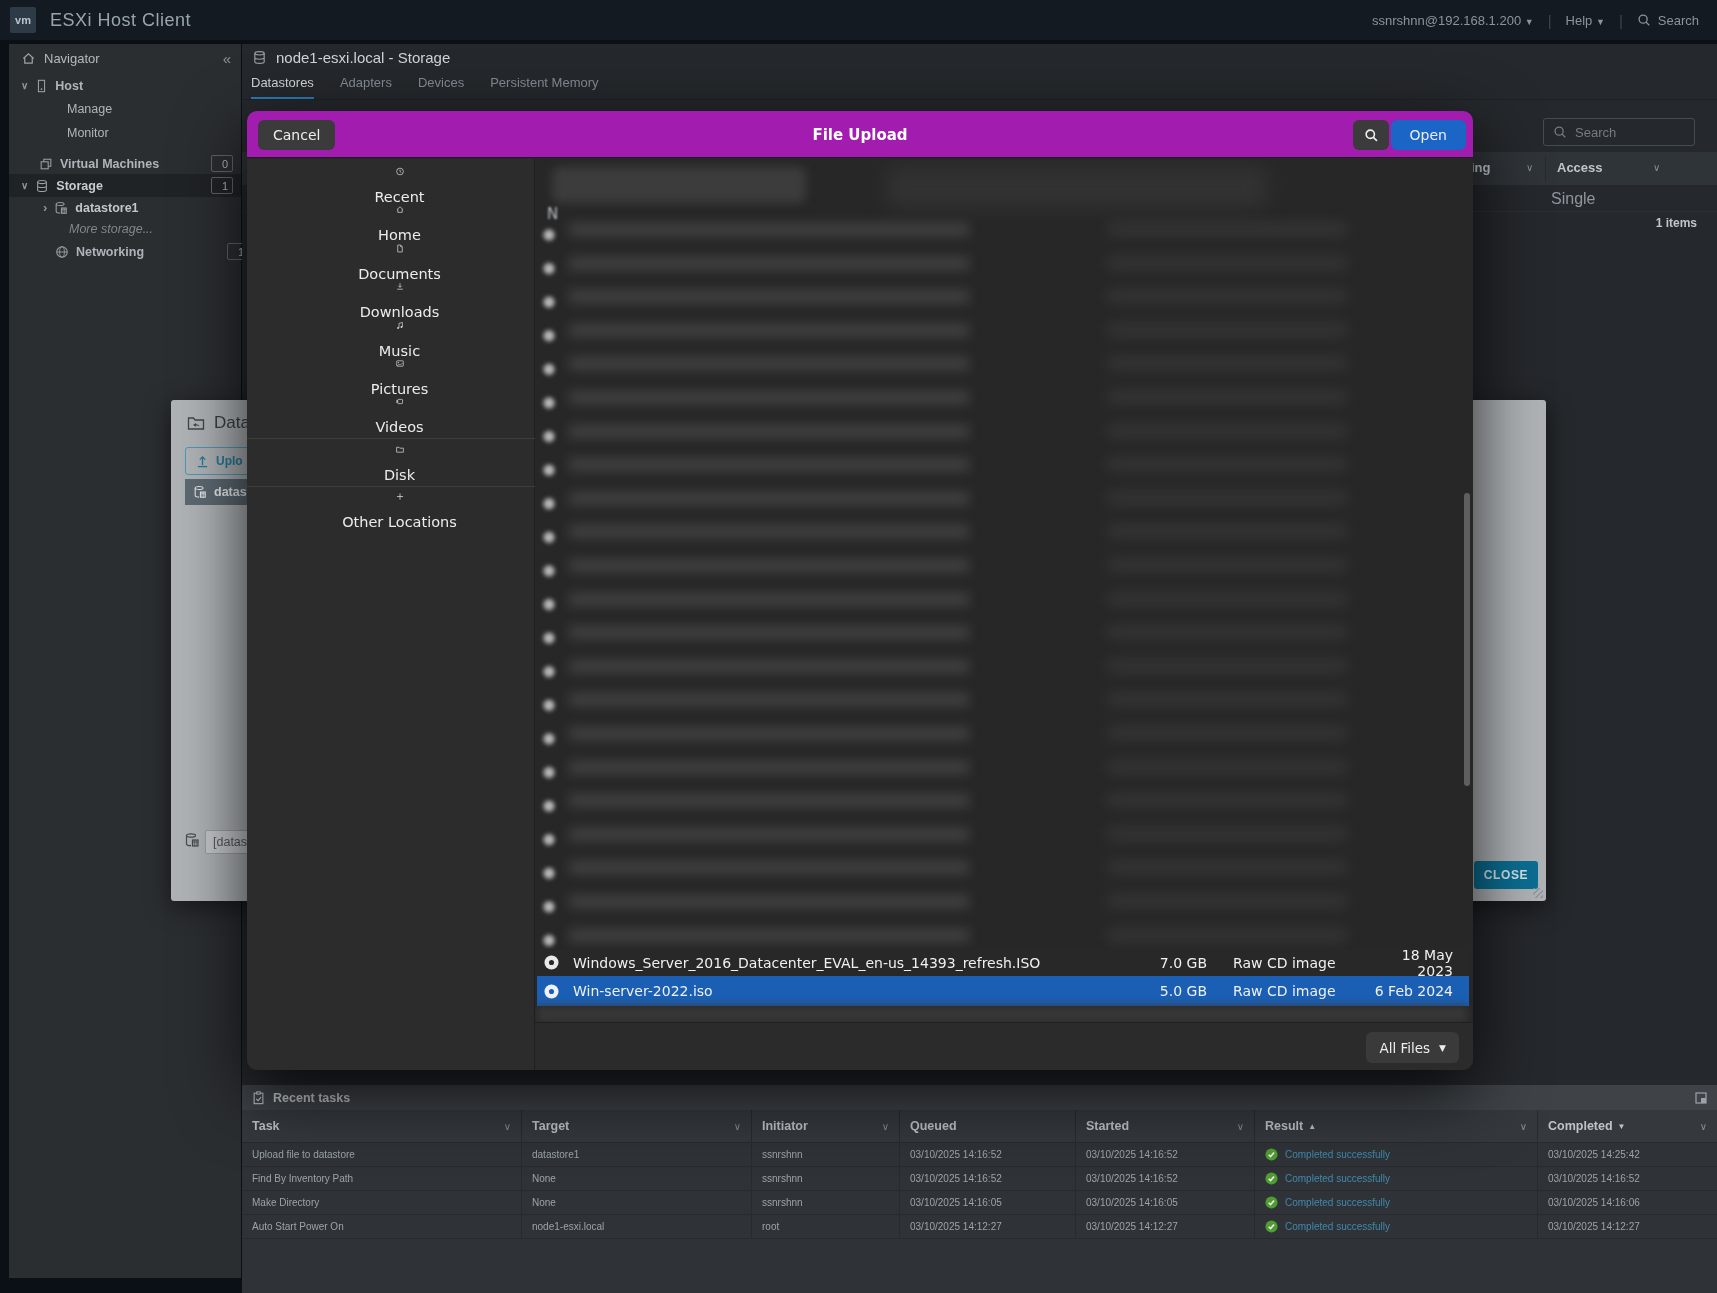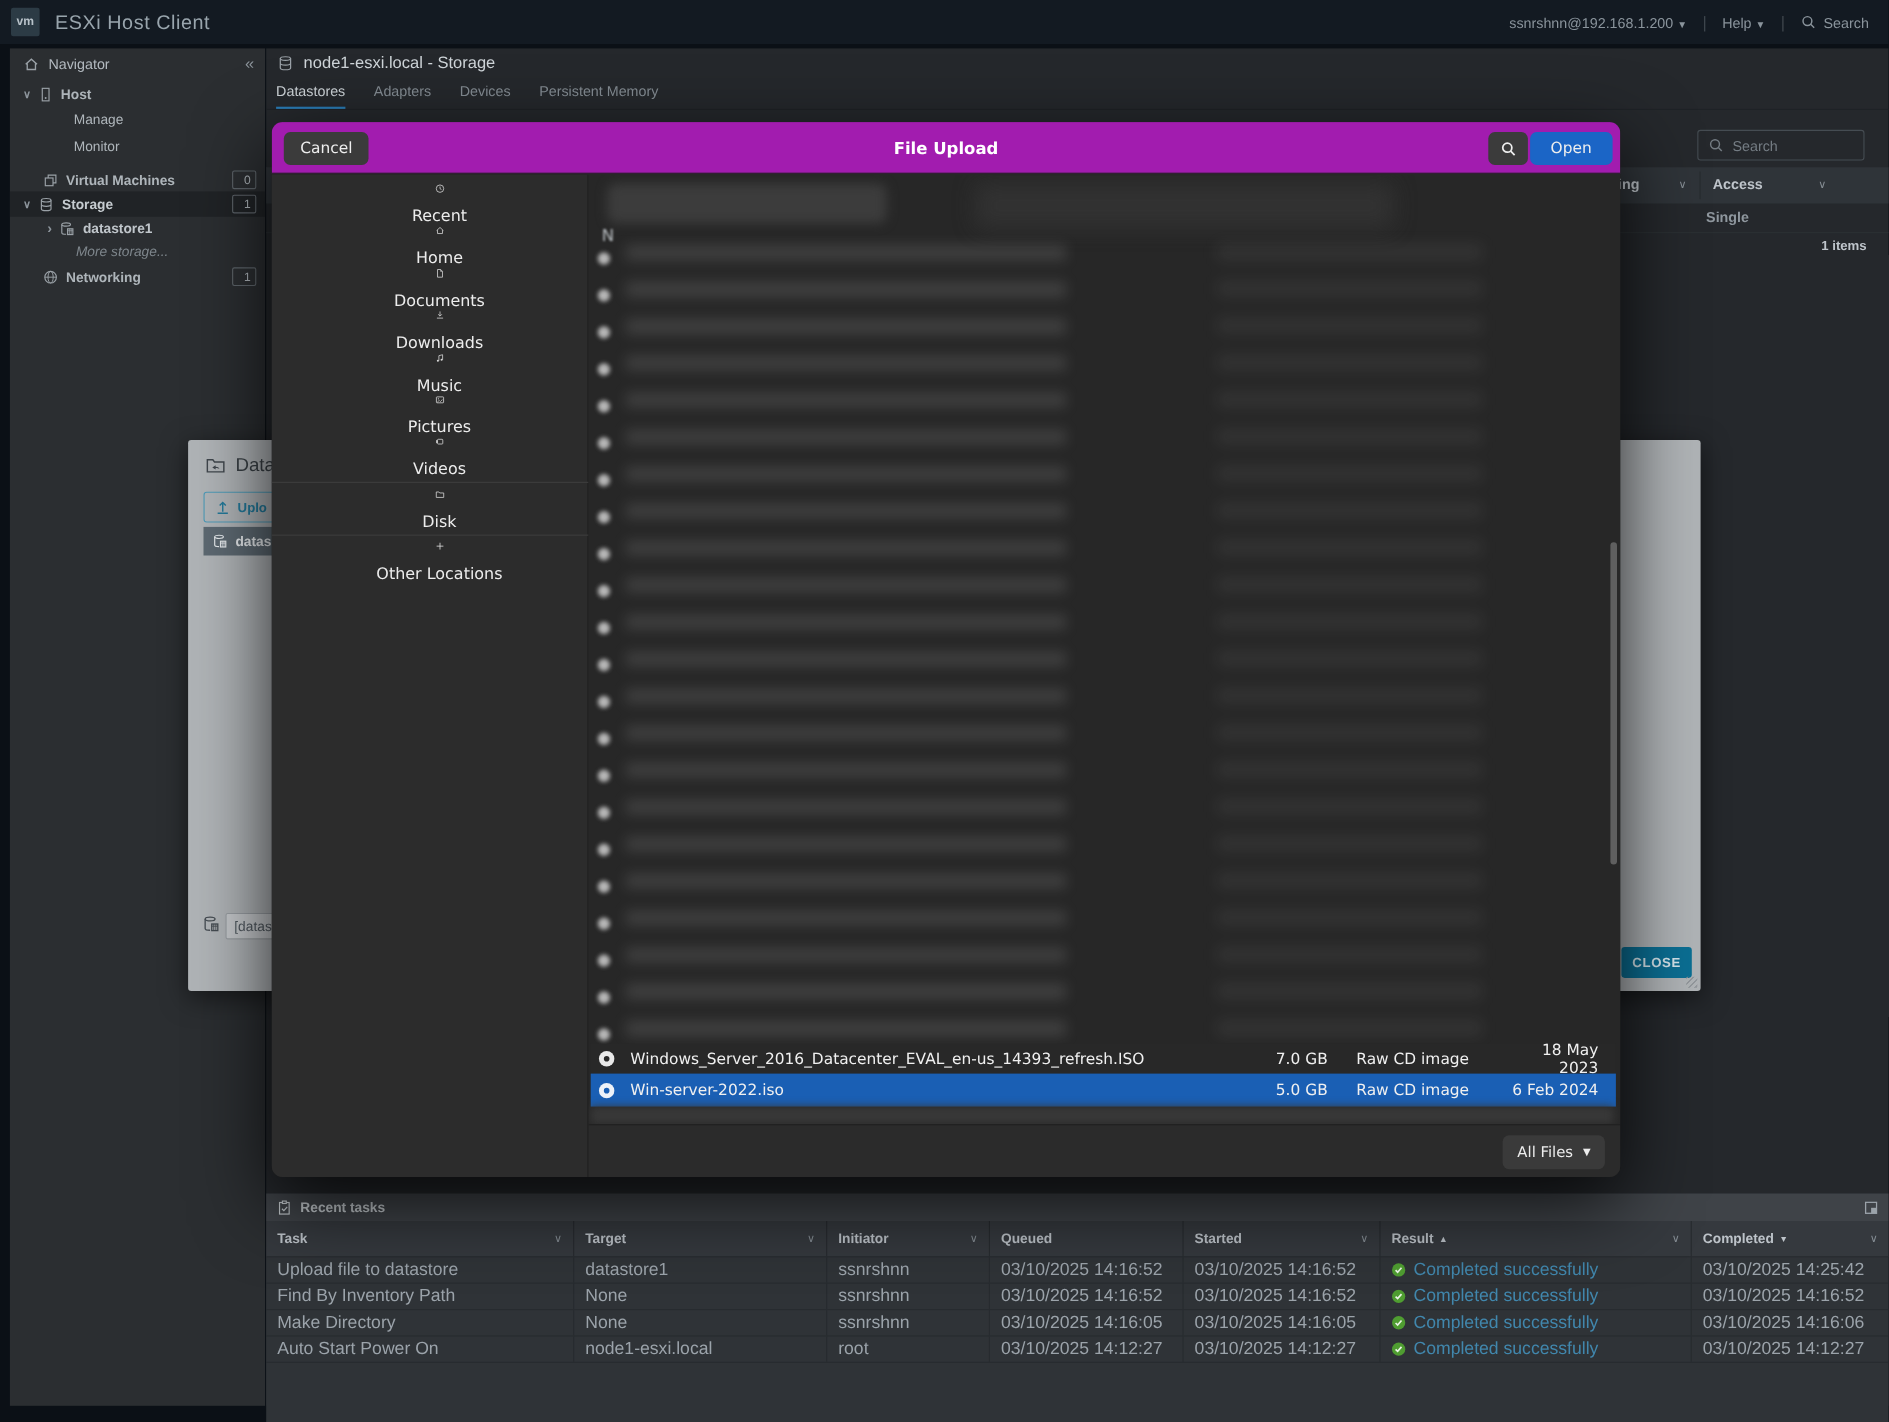--- a/index.html
+++ b/index.html
@@ -41,21 +41,21 @@
   .vchev { color:#868e95; font-size:10px; font-weight:normal; }
   .rowline { position:absolute; left:0; top:141px; width:1475px; height:27px; border-bottom:1px solid #2c3034; }
 
   
   .rt-bar { position:absolute; left:0; top:1041px; width:1475px; height:25px; background:#3f4348;
             display:flex; align-items:center; gap:8px; padding:0 10px; color:#c7cdd1; font-size:12.5px; font-weight:bold; }
   .rt-head { position:absolute; left:0; top:1066px; width:1475px; height:33px; background:#35393e; display:flex;
              border-bottom:1px solid #272b2f; }
   .rt-row { position:absolute; left:0; width:1475px; height:24px; background:#2f3337; display:flex;
             border-bottom:1px solid #272b2f; }
-  .rt-cell { display:flex; align-items:center; padding:0 10px; font-size:16px; color:#9ba3aa; overflow:hidden; white-space:nowrap; }
+  .rt-cell { display:flex; align-items:center; padding:0 10px; font-size:10px; color:#9ba3aa; overflow:hidden; white-space:nowrap; }
   .rt-head .rt-cell { color:#bdc3c9; font-size:12.5px; font-weight:bold; }
   .rt-cell + .rt-cell { border-left:1px solid #272b2f; }
   .c1{width:279px} .c2{width:230px} .c3{width:148px} .c4{width:176px} .c5{width:179px} .c6{width:283px} .c7{flex:1}
   .sort { font-size:8px; margin-left:5px; color:#bdc3c9; }
   .mlauto { margin-left:auto; }
   .result-link { color:#4187ad; margin-left:7px; }
   .rt-fill { position:absolute; left:0; top:1195px; width:1475px; height:83px; background:#2f3337; }
 
   
   #dsdlg { left:171px; top:400px; width:1375px; height:501px; background:#b0b4b7; border-radius:3px;
@@ -187,21 +187,21 @@
           <ellipse cx="7" cy="3.5" rx="4.5" ry="1.7" fill="none" stroke="#9aa1a7" stroke-width="1.2"></ellipse>
           <path d="M2.5 3.5v8.5c0 .9 2 1.7 4.5 1.7" fill="none" stroke="#9aa1a7" stroke-width="1.2"></path>
           <rect x="8.5" y="8" width="5.5" height="6" fill="none" stroke="#9aa1a7" stroke-width="1.2"></rect>
           <path d="M8.5 10h5.5M10.3 8v6M12.2 8v6" stroke="#9aa1a7" stroke-width=".8"></path>
         </svg>
       <span>datastore1</span>
     </div>
     <div class="nav-item" style="top:173px;padding-left:60px;font-weight:normal;font-style:italic;color:#7e868c;">
         <span>More storage...</span>
       </div>
-    <div class="nav-item" style="top:196px;padding-left:30px;">
+    <div class="nav-item" style="top:196px;padding-left:30px;margin-left:16px;">
       <svg width="14" height="14" viewBox="0 0 16 16">
           <circle cx="8" cy="8" r="6" fill="none" stroke="#9aa1a7" stroke-width="1.2"></circle>
           <ellipse cx="8" cy="8" rx="2.7" ry="6" fill="none" stroke="#9aa1a7" stroke-width="1"></ellipse>
           <path d="M2 8h12" stroke="#9aa1a7" stroke-width="1"></path>
         </svg>
       <span>Networking</span>
       <span class="nav-badge">1</span>
     </div>
   </div>
 
@@ -228,21 +228,21 @@
       <span>Search</span>
     </div>
     <div class="hdrbar">
       <span class="hdr-lbl" style="left:1229px;">ing</span>
       <span class="hdr-lbl vchev" style="left:1284px;top:10px;">∨</span>
       <span class="abs" style="left:1303px;top:4px;height:25px;border-left:1px solid #272b2f;"></span>
       <span class="hdr-lbl" style="left:1315px;">Access</span>
       <span class="hdr-lbl vchev" style="left:1411px;top:10px;">∨</span>
     </div>
     <div class="rowline">
-      <span class="abs" style="left:1309px;top:5px;color:#8f979e;font-size:13px;font-weight:bold;">Single</span>
+      <span class="abs" style="left:1309px;top:5px;color:#8f979e;font-size:16px;">Single</span>
     </div>
     <div class="abs" style="left:1340px;top:172px;width:115px;text-align:right;color:#bfc5cb;font-size:12px;font-weight:bold;">1 items</div>
 
     <div class="rt-bar">
       <svg width="13" height="14" viewBox="0 0 14 16">
           <rect x="2" y="2.5" width="10" height="12" fill="none" stroke="#c7cdd1" stroke-width="1.2"></rect>
           <rect x="5" y="1" width="4" height="2.5" fill="#3f4348" stroke="#c7cdd1" stroke-width="1.2"></rect>
           <path d="M4.5 9l2 2 3.5-4" fill="none" stroke="#c7cdd1" stroke-width="1.2"></path>
         </svg>
       <span>Recent tasks</span>

